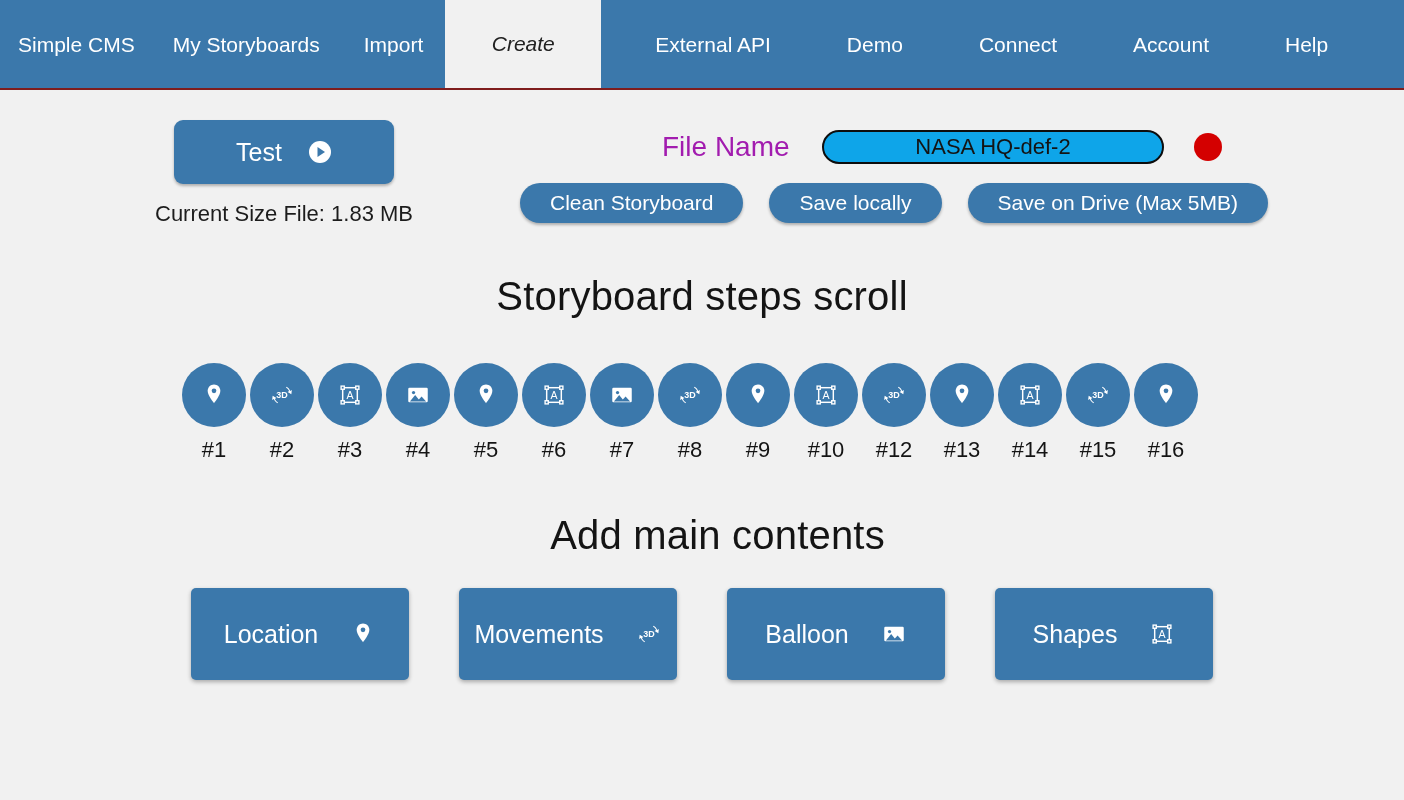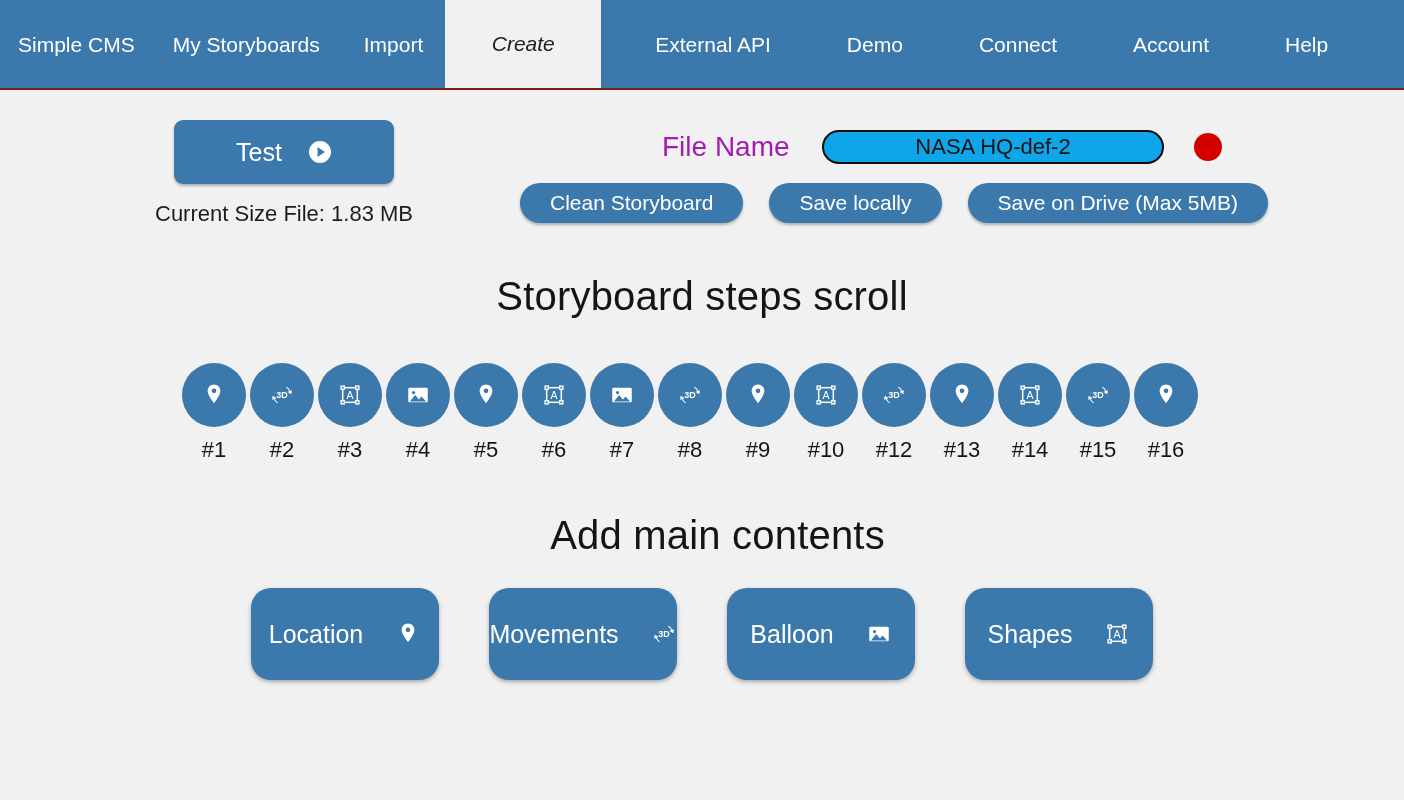--- a/index.html
+++ b/index.html
@@ -203,23 +203,23 @@
   }
 
   
   .contents-row {
     margin-top: 30px;
     display: flex;
     justify-content: center;
     gap: 50px;
   }
   .btn-content {
-    width: 188px;
+    width: 218px;
     height: 92px;
-    border-radius: 20px;
+    border-radius: 5px;
     font-size: 25px;
     gap: 32px;
     box-shadow: 0 2px 4px rgba(0,0,0,0.3);
   }
   .btn-content .ico { display: inline-flex; align-items: center; }
 </style>
 </head>
 <body>
 
 <div class="navbar">

